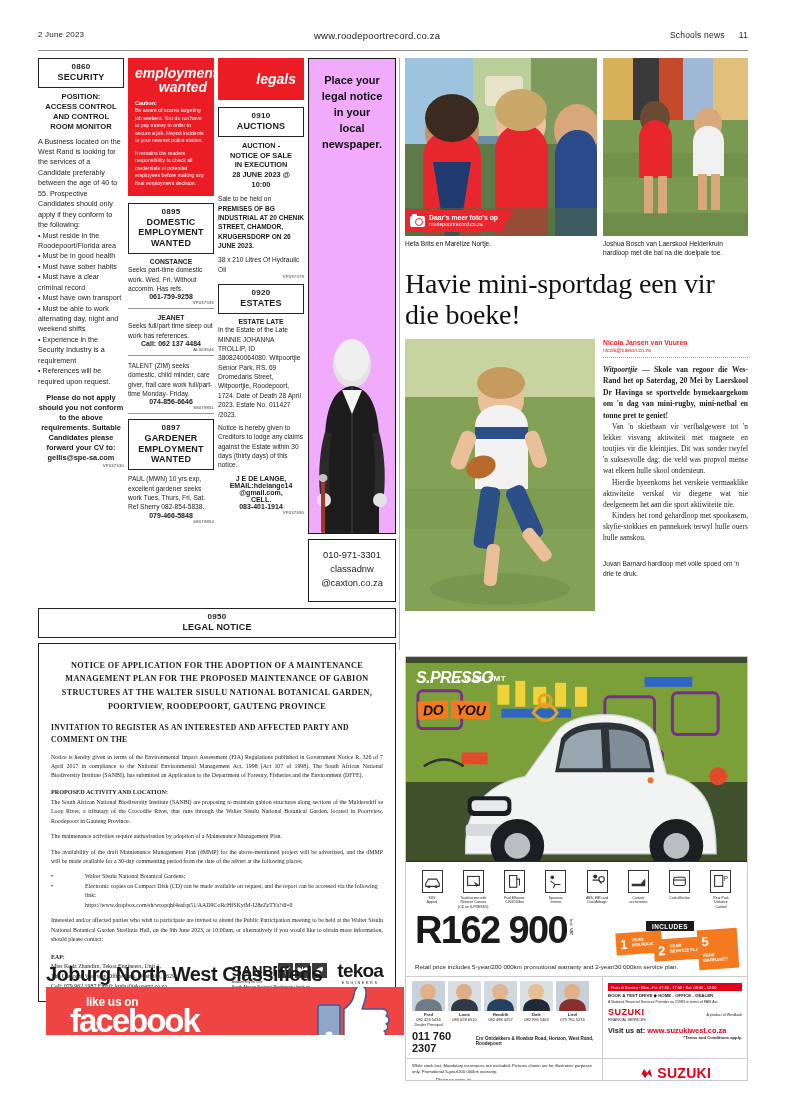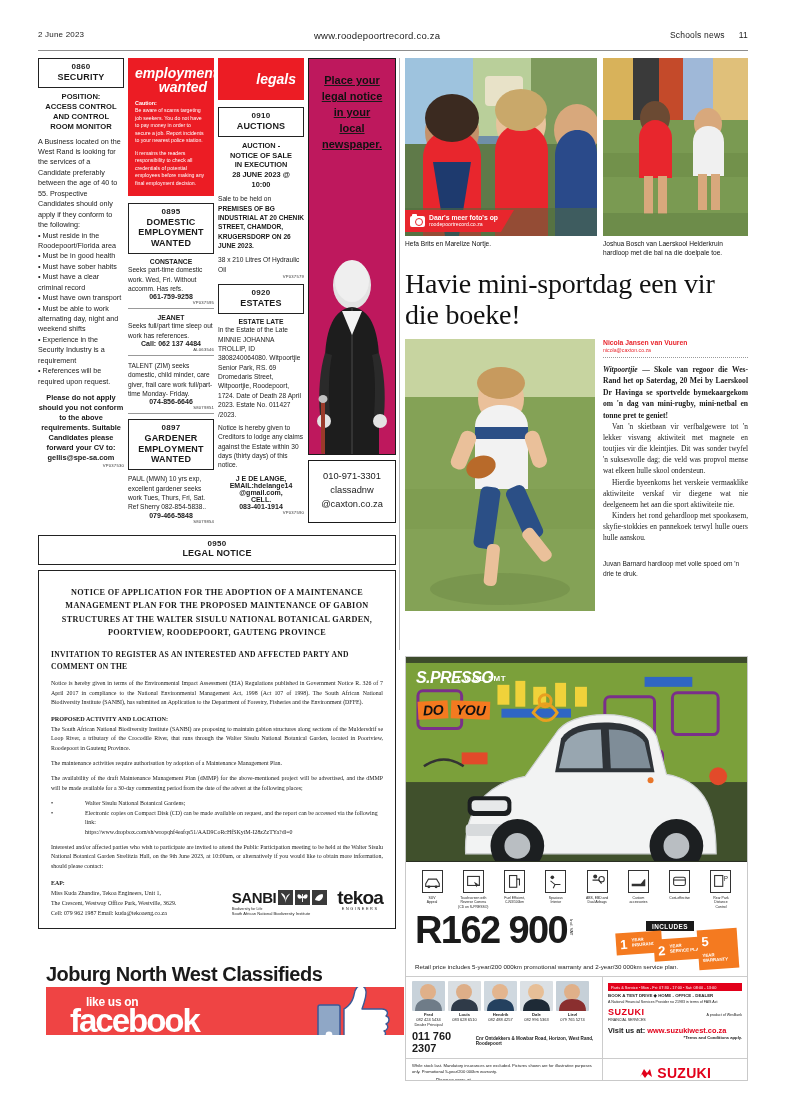--- a/index.html
+++ b/index.html
@@ -57,21 +57,21 @@
   .ad-phone { font-size:7px; font-weight:bold; text-align:center; }
   .ad-ref { font-size:4.2px; text-align:right; color:#333; letter-spacing:.2px; }
   .hr-thin { border:0; border-top:.7px solid #999; margin:3px 0 3px; }
 
   .posbox { font-size:7.2px; line-height:1.45; }
   .posbox .pos-head { font-weight:bold; text-align:center; font-size:7.6px; line-height:1.3; }
   .posbox .pos-foot { font-weight:bold; text-align:center; font-size:7.4px; line-height:1.35; }
 
   
   .promo-box {
-    border:1.6px solid #1a1a1a; height:397px; position:relative; background:#be185d; overflow:hidden;text-decoration:underline;
+    border:1.6px solid #1a1a1a; height:476px; position:relative; background:#f0abfc; overflow:hidden;
   }
   .promo-text {
     text-align:center; font-size:11px; line-height:1.45; font-weight:600;
     padding:14px 6px 0; color:#111;
   }
   .judge { position:absolute; left:50%; transform:translateX(-50%); bottom:0; width:76px; height:205px; }
   .contact-box { border:1.6px solid #1a1a1a; margin-top:5px; padding:9px 2px 10px; text-align:center; }
   .contact-box div { font-size:9.3px; line-height:1.5; }
 
   

